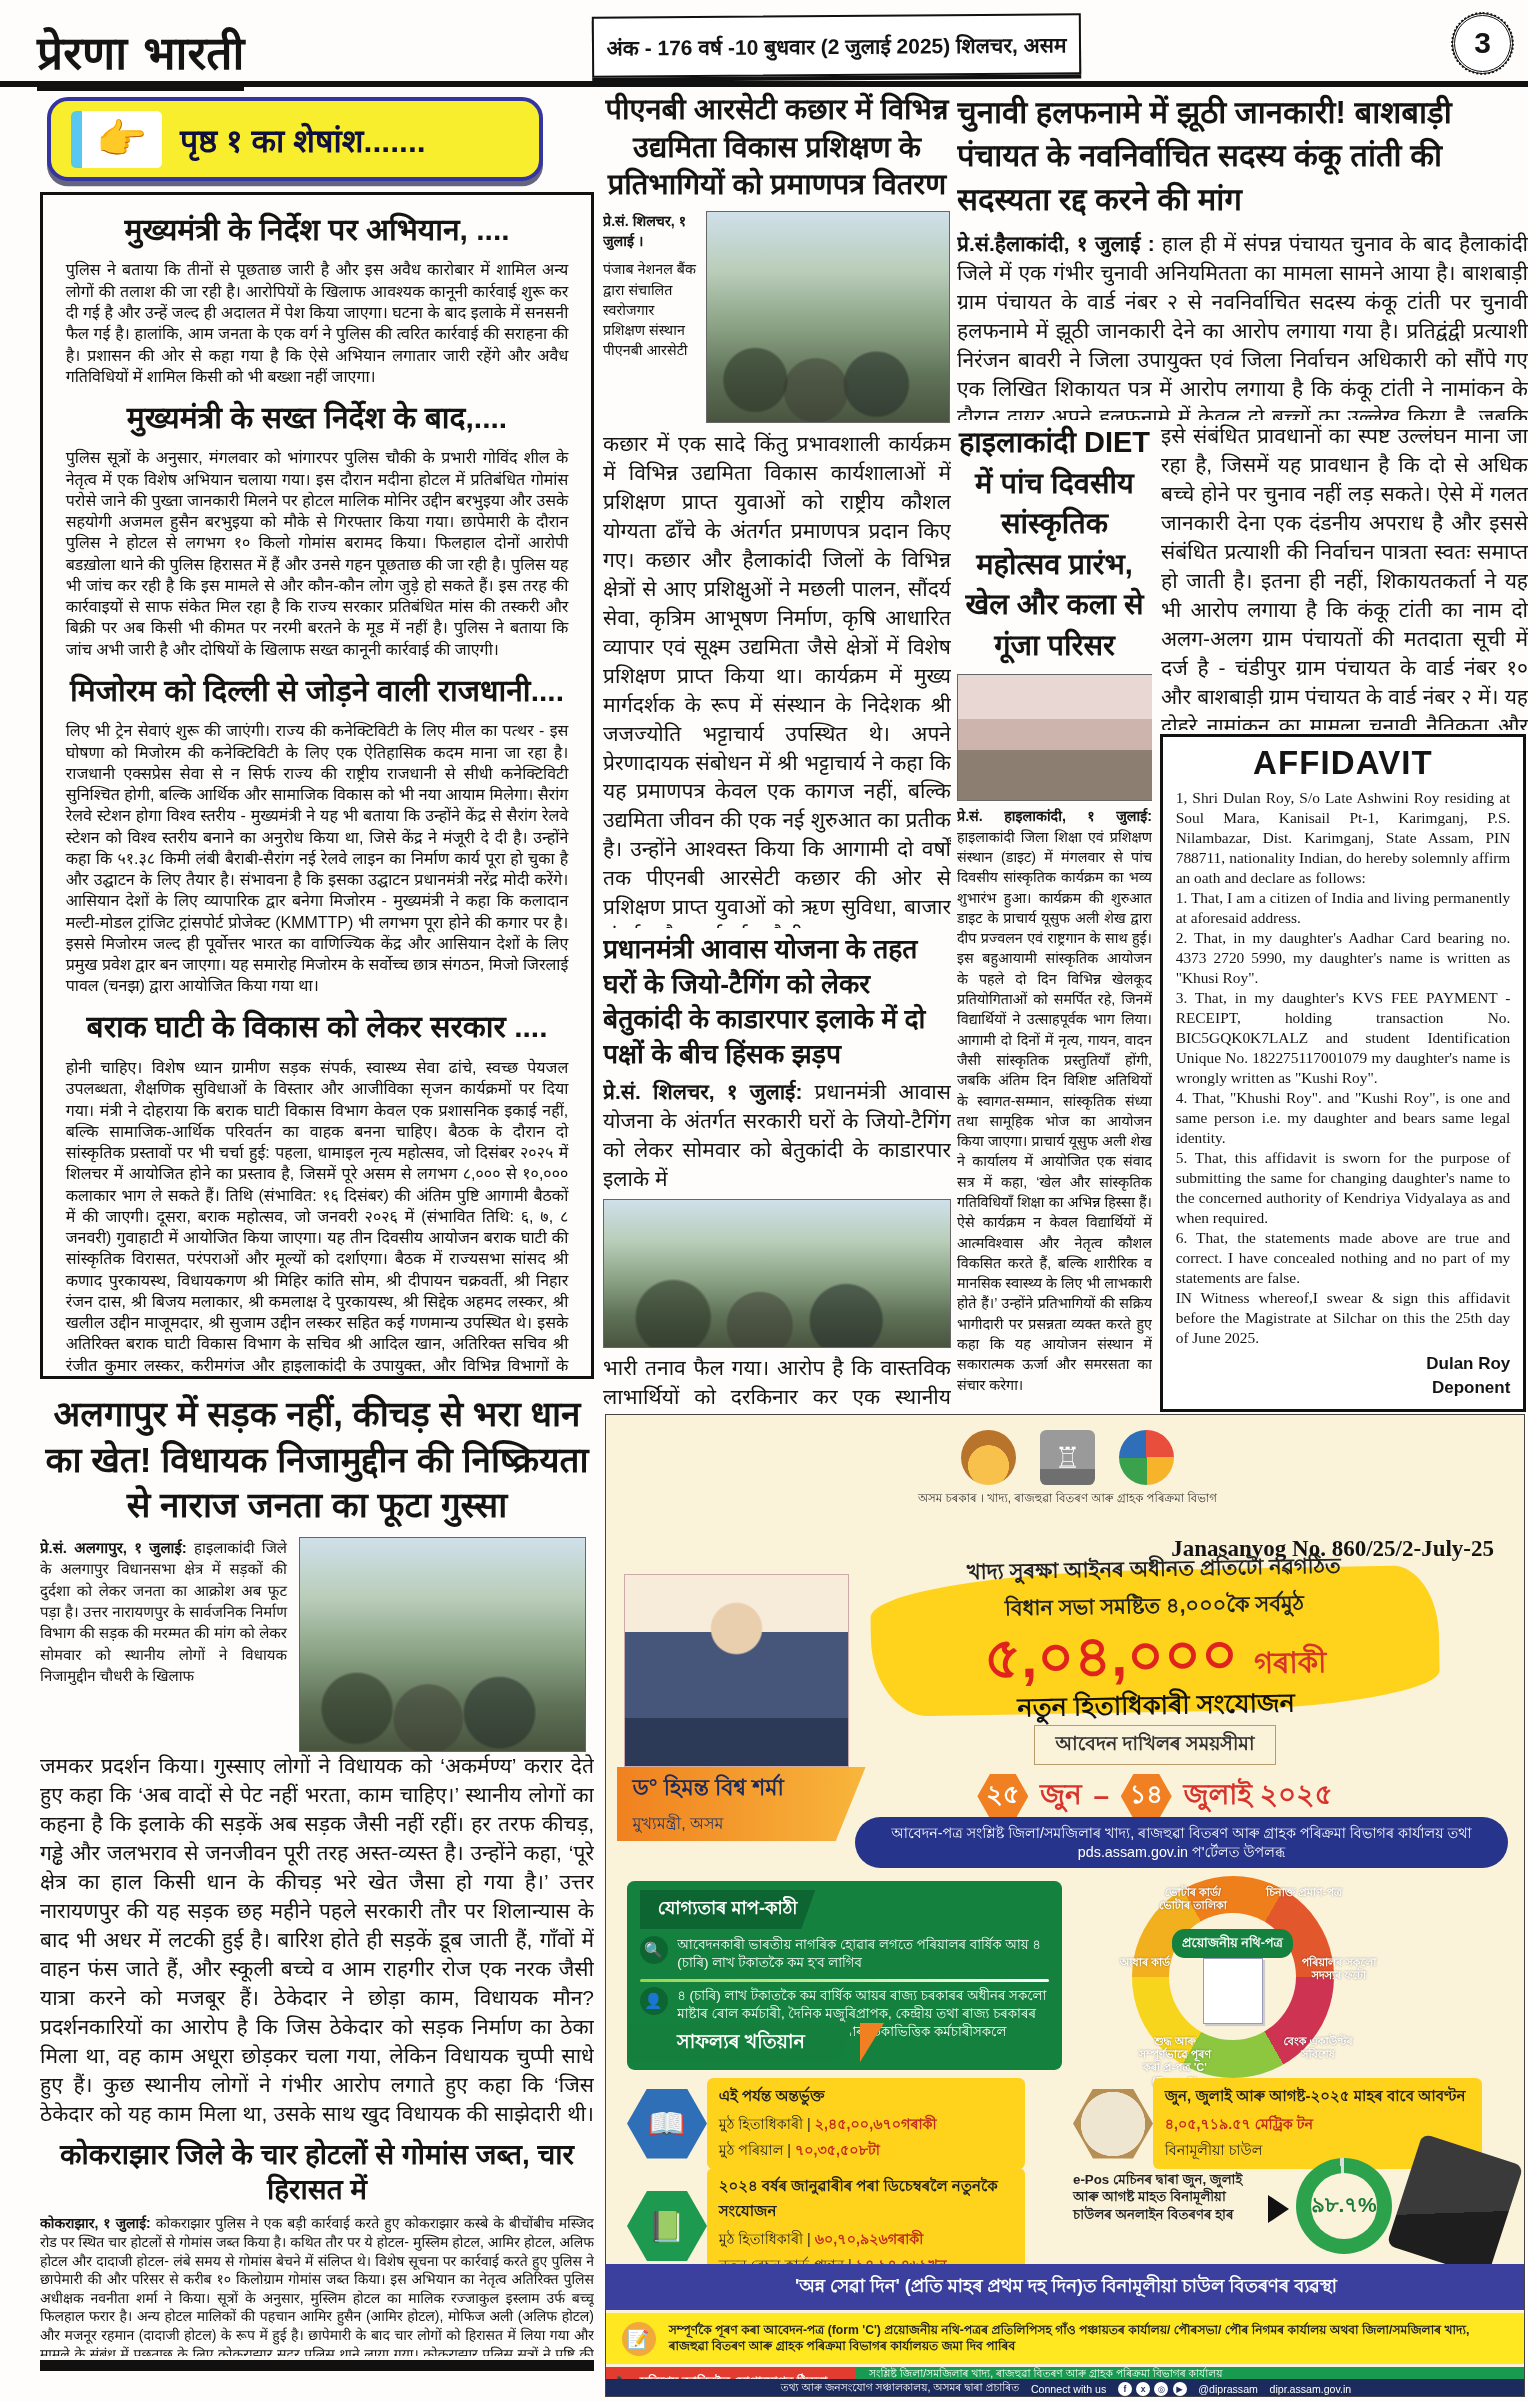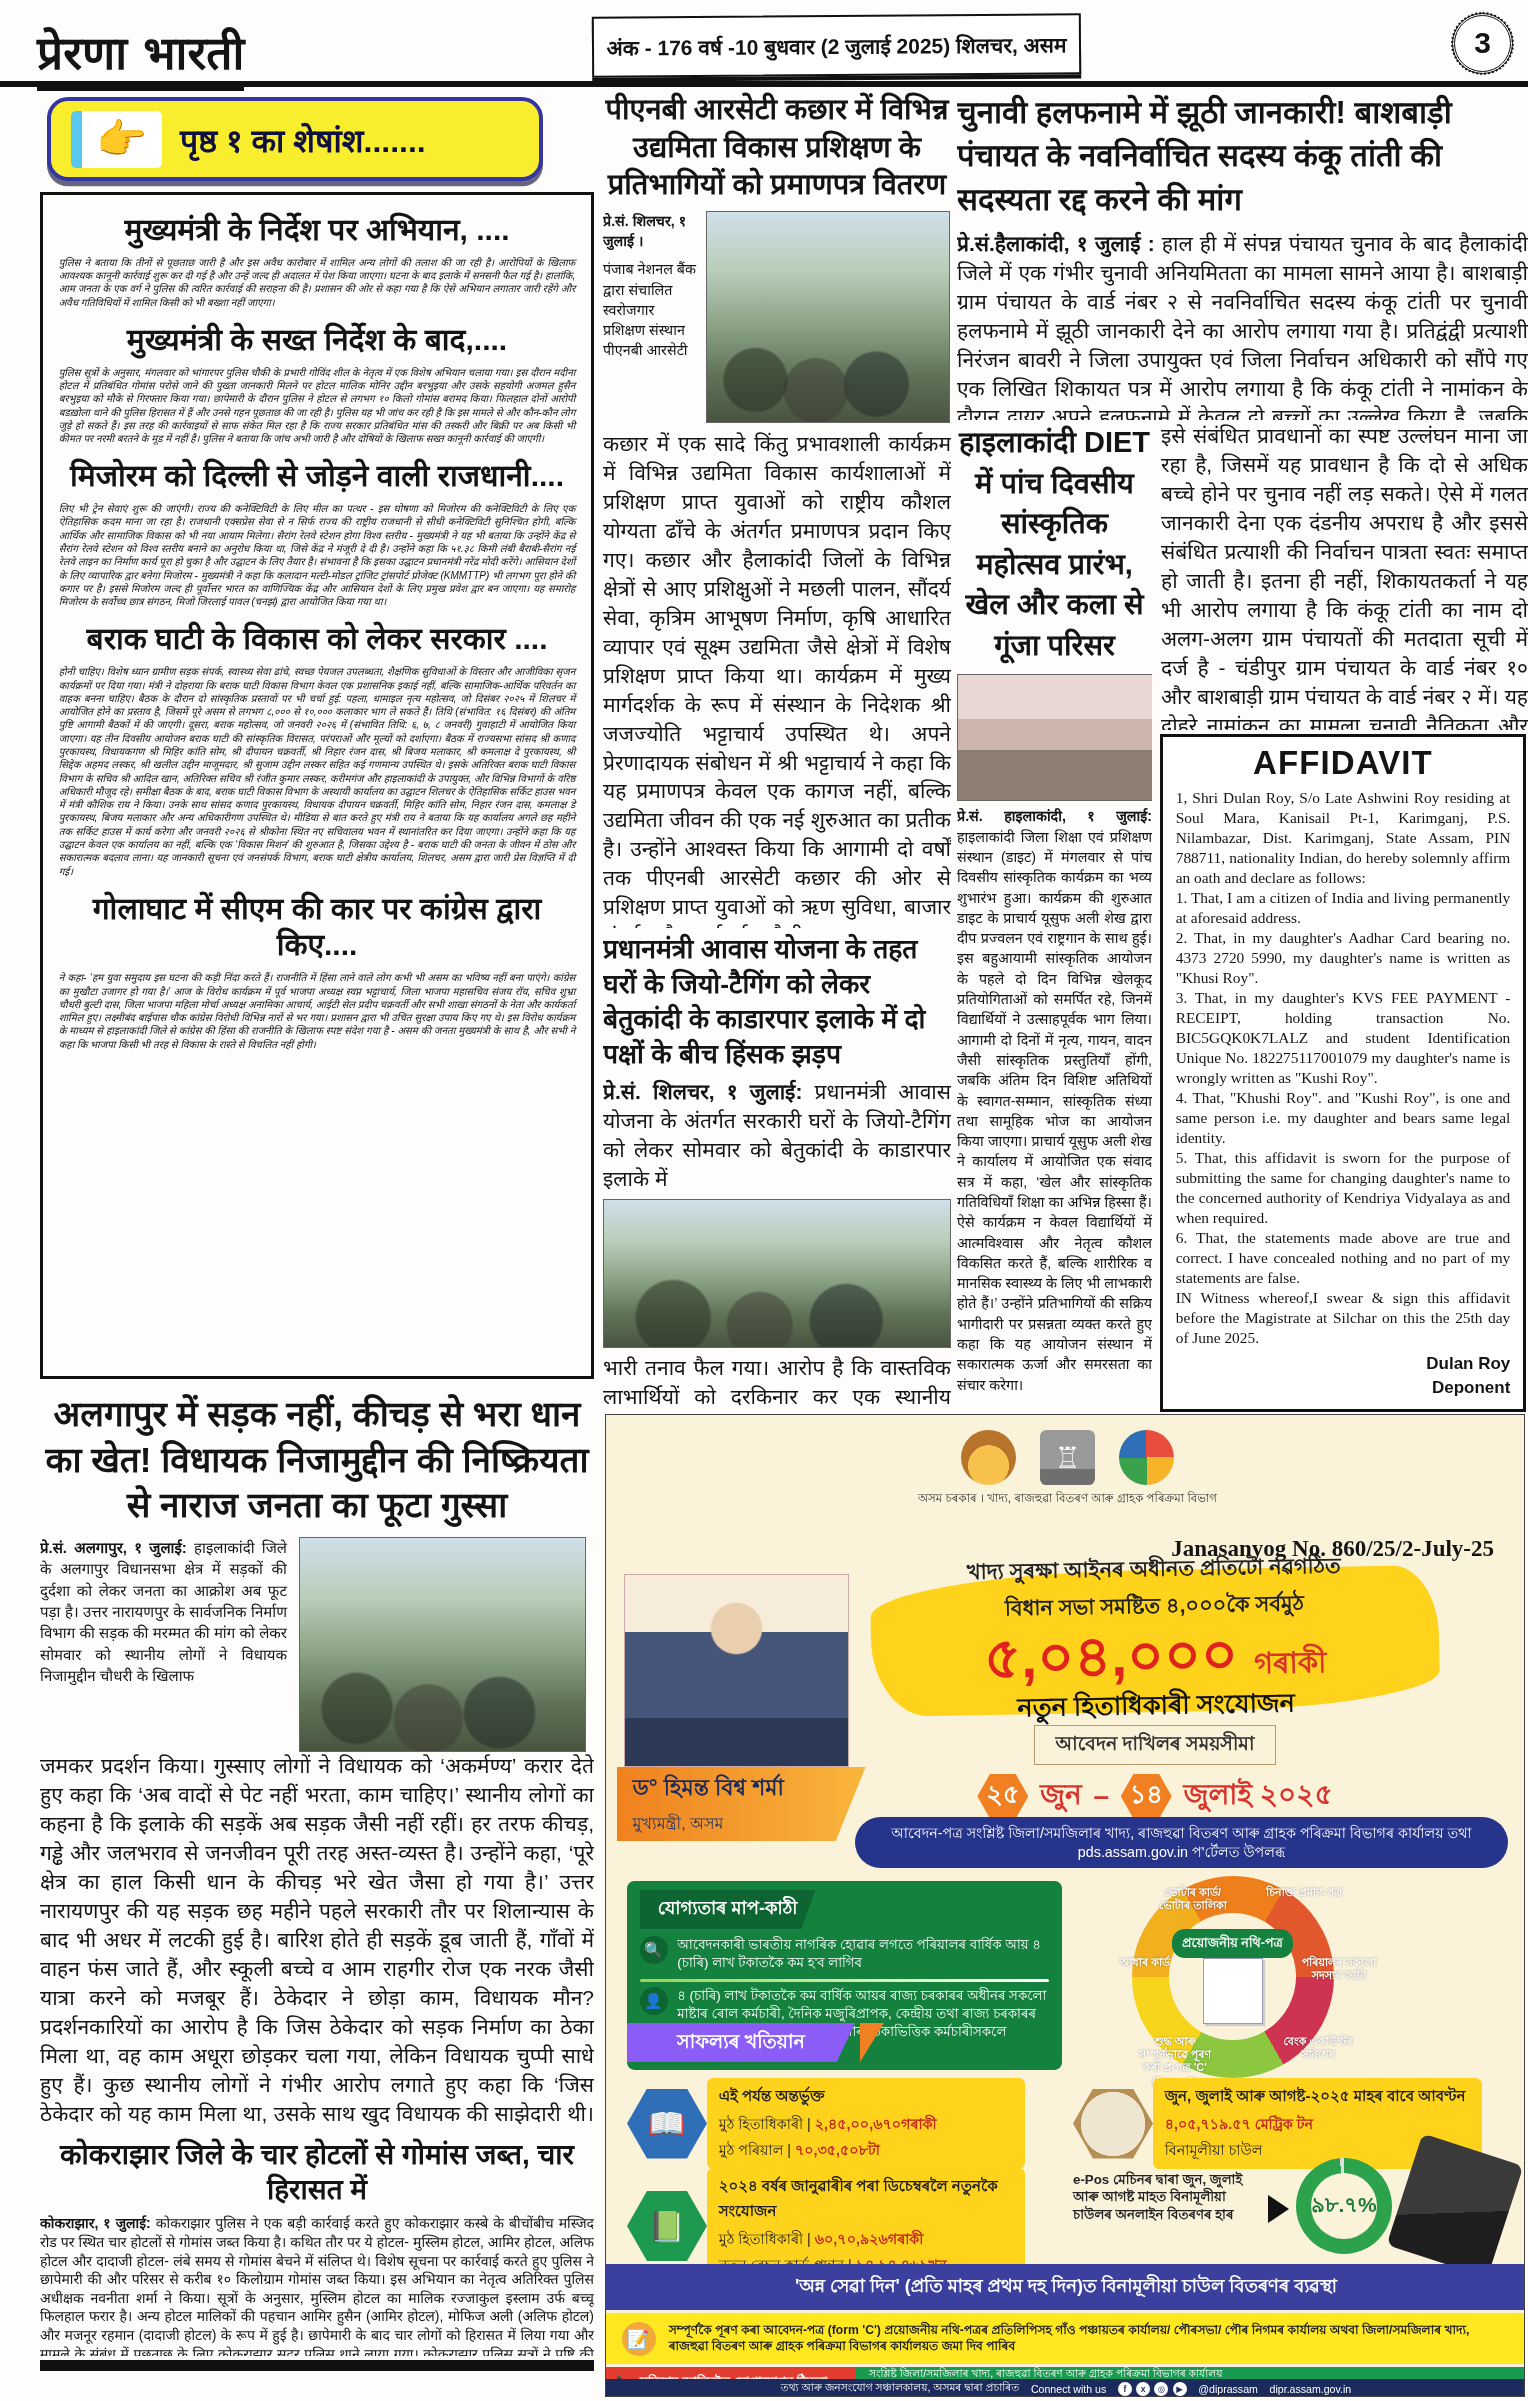--- a/index.html
+++ b/index.html
@@ -18,21 +18,21 @@
   
   .cont-tab{position:absolute;left:47px;top:97px;width:496px;height:84px;background:#f8ee2e;
             border:4.8px solid #3434a2;border-radius:21px;box-shadow:0 5.3px 0 rgba(20,20,60,.65);
             display:flex;align-items:center;gap:18px;padding:0 20px;box-sizing:border-box;}
   .finger-chip{width:80px;height:57px;background:#fff;border-radius:5.3px;display:flex;align-items:center;
                justify-content:center;font-size:41px;border-left:11.7px solid #58c8f0;}
   .cont-label{font-size:32px;font-weight:bold;color:#101040;}
   .left-box{position:absolute;left:40px;top:192px;width:554px;height:1187px;border:3.2px solid #111;
             padding:4.2px 11.7px;box-sizing:border-box;overflow:hidden;}
   .lb-head{font-size:30px;font-weight:bold;text-align:center;line-height:1.22;margin:12.7px 0 7.4px;}
-  .lb-body{font-size:10px;line-height:1.33;text-align:justify;margin:4px;font-style:italic;}
+  .lb-body{font-size:16px;line-height:1.33;text-align:justify;margin:11px;}
   
   .dateline{font-weight:bold;}
   .body-txt{font-size:21px;line-height:1.38;text-align:justify;margin:0;}
   .photo{background:
      radial-gradient(circle at 20% 80%, rgba(40,50,35,.55) 0 12%, transparent 13%),
      radial-gradient(circle at 45% 85%, rgba(60,60,50,.5) 0 14%, transparent 15%),
      radial-gradient(circle at 70% 82%, rgba(35,45,40,.55) 0 13%, transparent 14%),
      linear-gradient(180deg,#cfe0ea 0%,#b9cdb9 28%,#8aa183 55%,#5f7258 78%,#49543f 100%);
      border:0.5px solid #666;box-sizing:border-box;}
   
@@ -121,21 +121,21 @@
   .ad-ring{position:absolute;top:461px;left:478px;width:297px;height:202px;}
   .ring{position:absolute;left:48px;top:0;width:202px;height:202px;border-radius:50%;
         background:conic-gradient(from -90deg,#f2b01e 0 60deg,#ef7f1a 60deg 120deg,#e2572b 120deg 180deg,
                    #cf3352 180deg 240deg,#8dc63f 240deg 300deg,#f7d51d 300deg 360deg);}
   .ring-hole{position:absolute;left:85px;top:37px;width:127px;height:127px;border-radius:50%;background:#fbf2da;
              display:flex;flex-direction:column;align-items:center;justify-content:center;gap:0;}
   .ring-pill{background:#15813f;color:#fff;font-size:12.7px;font-weight:bold;padding:4.2px 9.6px;border-radius:12.7px;}
   .ring-doc{width:58px;height:64px;background:#fff;border:1.1px solid #99b;box-shadow:2.1px 2.1px 0 #ccc;}
   .ring-lab{position:absolute;font-size:11px;font-weight:bold;color:#fff;width:90px;text-align:center;line-height:1.2;
             text-shadow:0 0 2.1px rgba(0,0,0,.45);}
-  .ad-ribbon{position:absolute;top:608px;left:21px;width:228px;height:39px;background:#8b5cf6;color:#fff;
+  .ad-ribbon{position:absolute;top:608px;left:21px;width:228px;height:39px;background:#15803d;color:#fff;
              display:flex;align-items:center;justify-content:center;font-size:19px;font-weight:bold;
              clip-path:polygon(0 0,100% 0,92% 100%,0 100%);}
   .ad-ribbon-tri{position:absolute;top:608px;left:254px;width:0;height:0;border-left:24.4px solid #f08021;
                  border-bottom:39px solid transparent;}
   .stat{position:absolute;display:flex;align-items:center;gap:0;}
   .stat-hex{width:80px;height:70px;display:flex;align-items:center;justify-content:center;font-size:30px;color:#fff;
             clip-path:polygon(25% 0,75% 0,100% 50%,75% 100%,25% 100%,0 50%);flex:none;}
   .stat-box{background:#ffd21c;border-radius:6.4px;padding:6.4px 11.7px;min-height:64px;box-sizing:border-box;}
   .stat-title{font-size:15px;font-weight:bold;color:#222;margin-bottom:3.2px;}
   .stat-row{font-size:14.3px;color:#222;margin-top:2.1px;}

